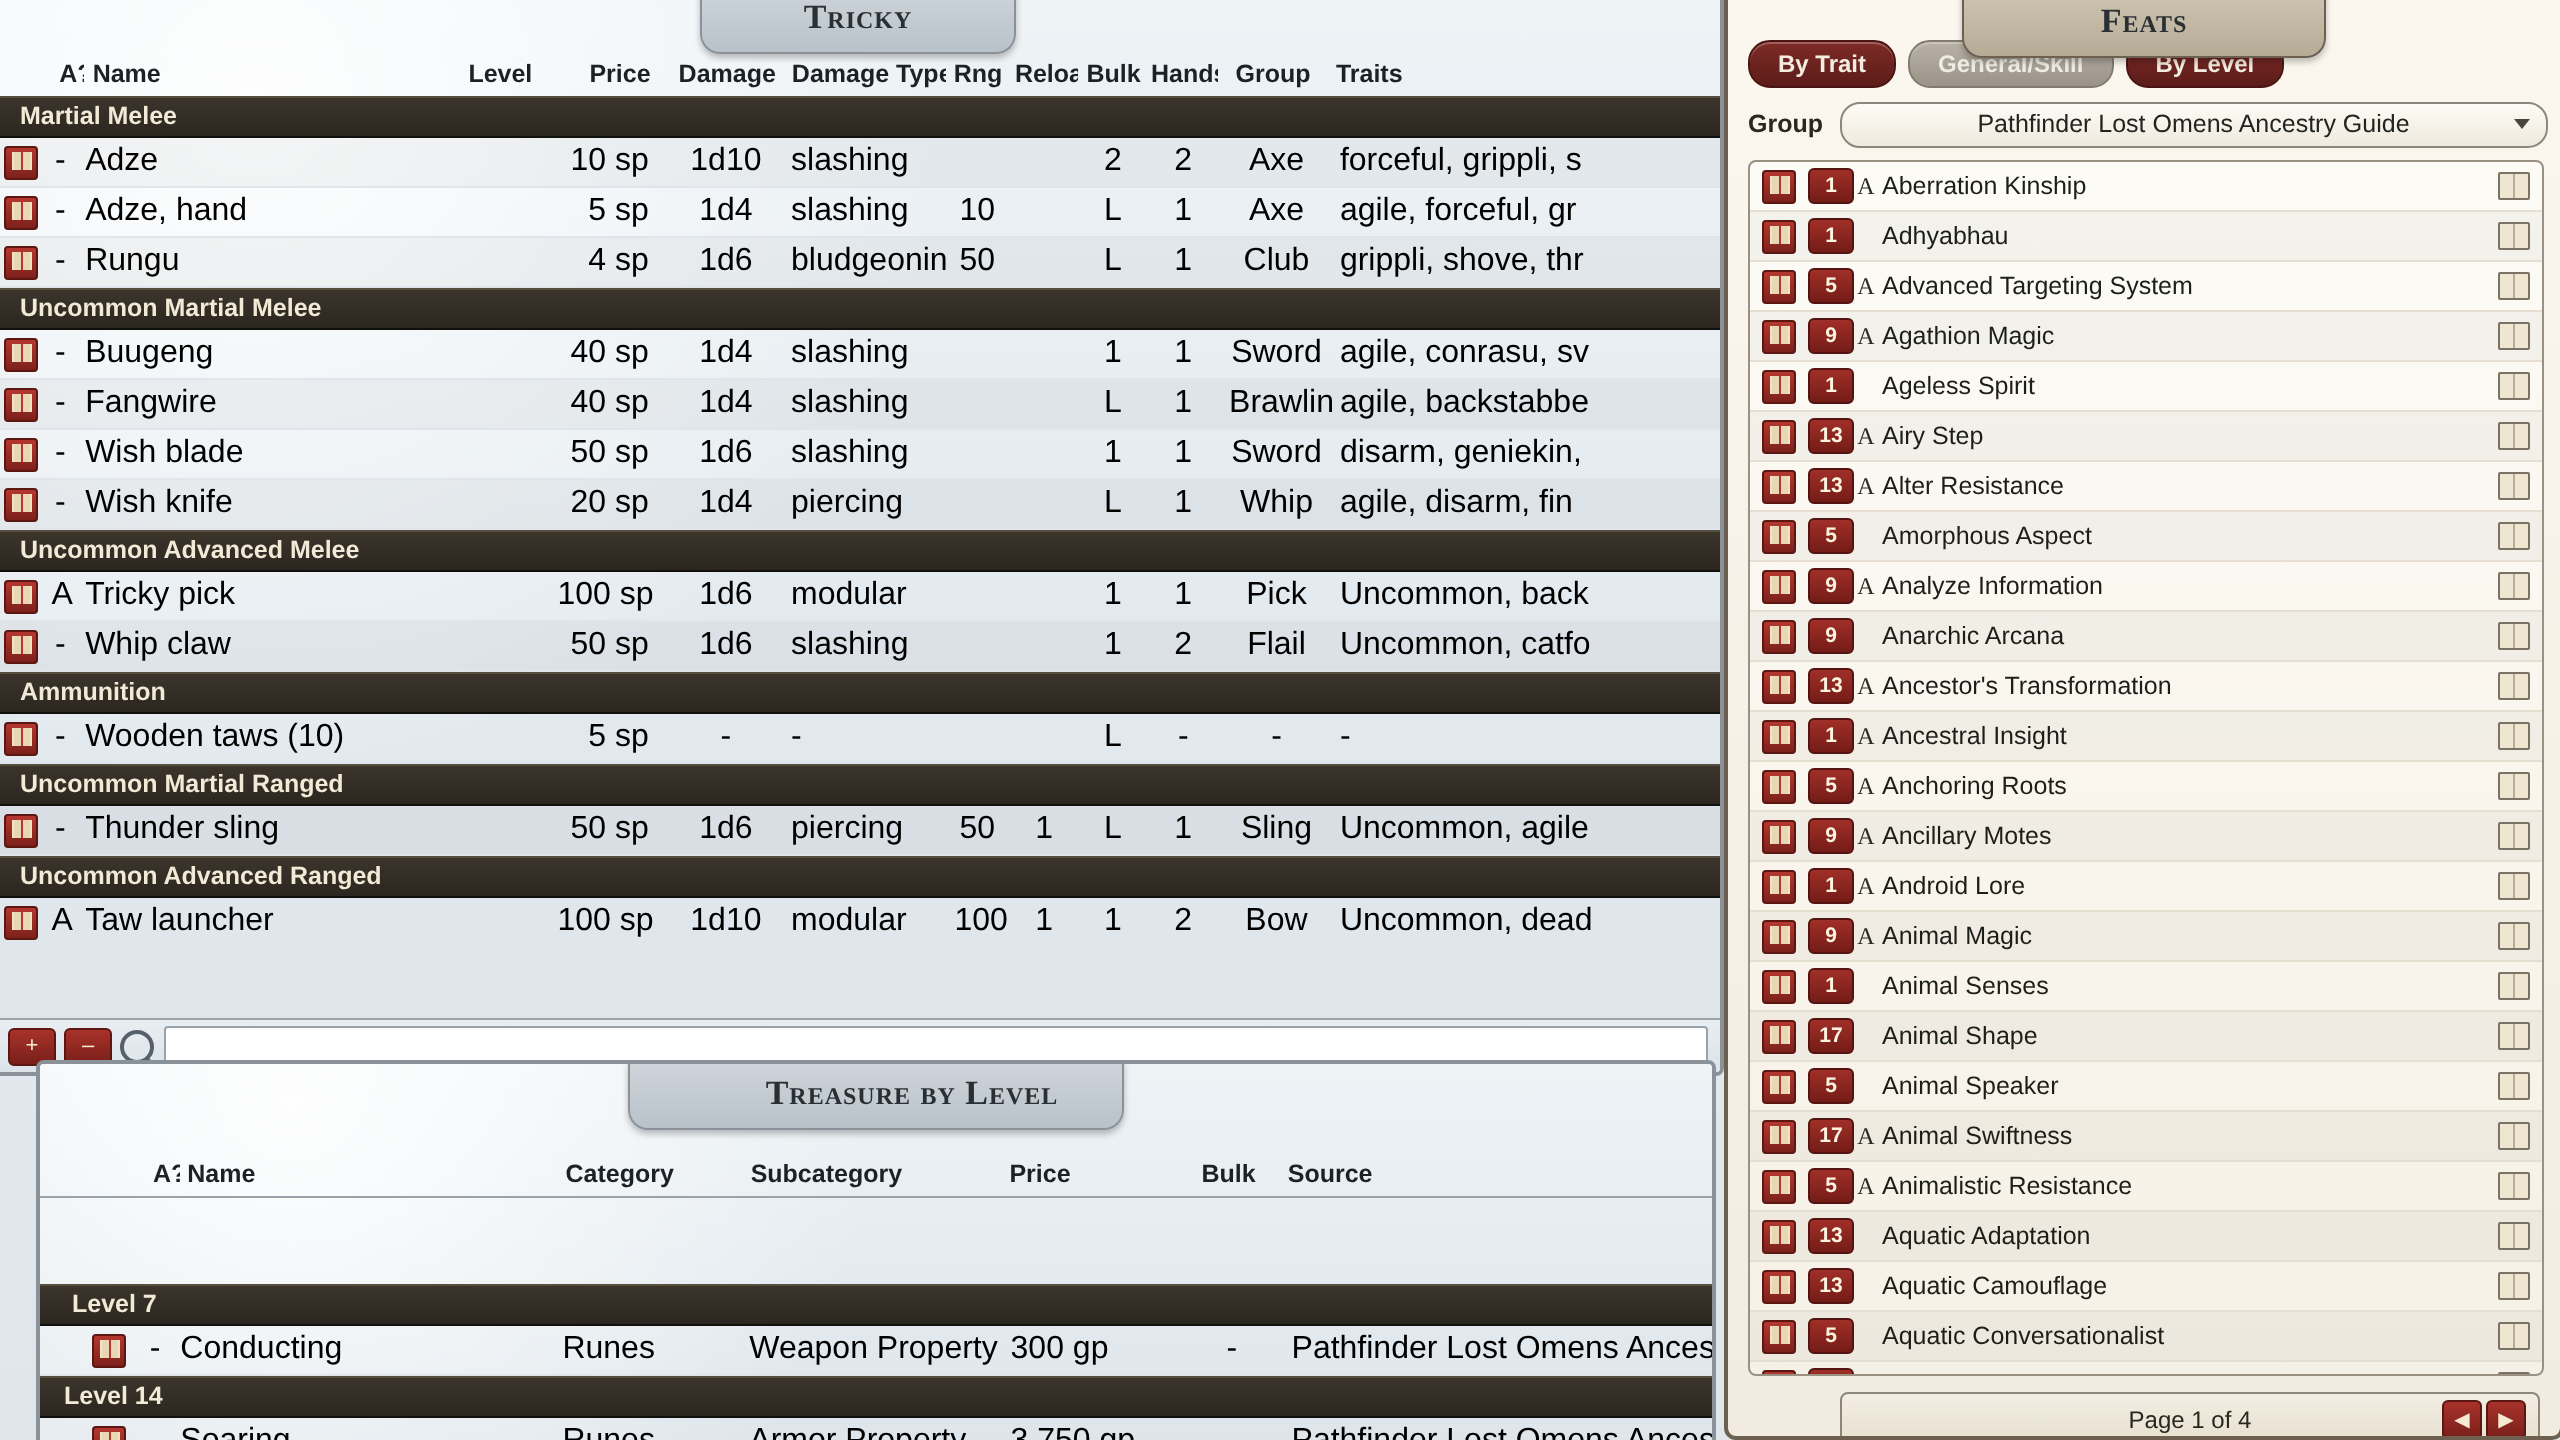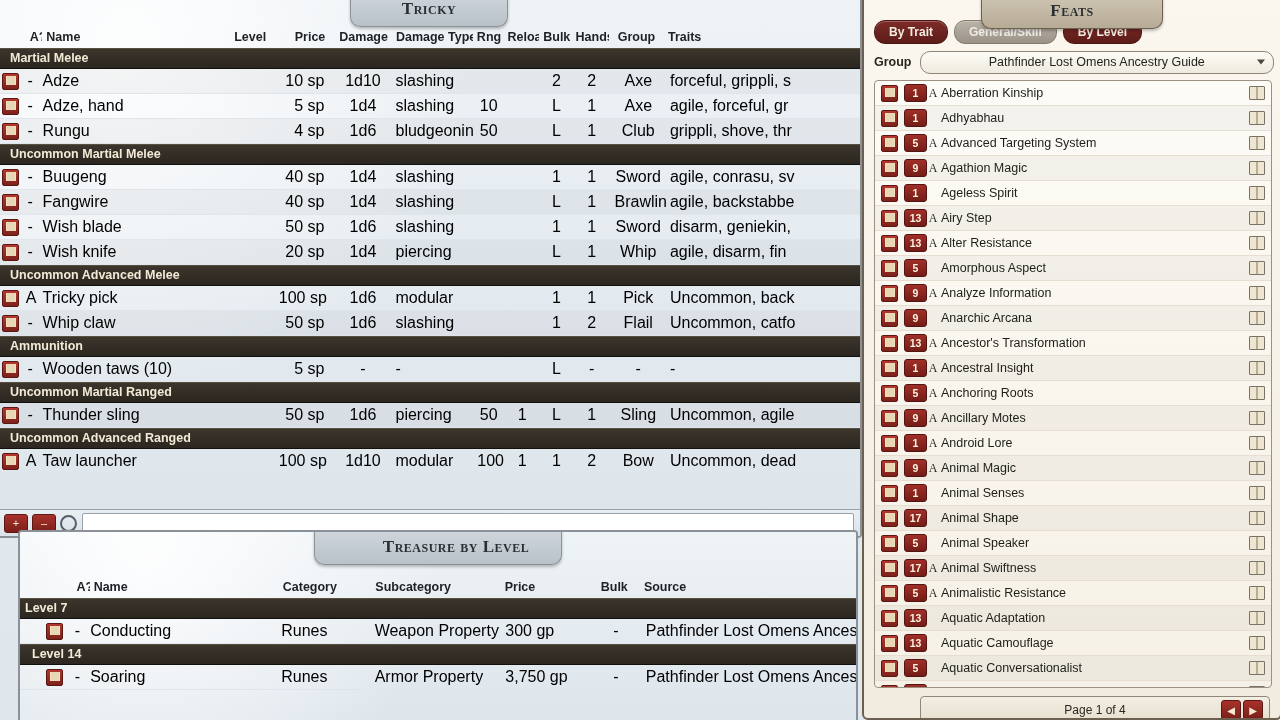--- a/index.html
+++ b/index.html
@@ -626,21 +626,21 @@
         <div class="cell t-c3">Category</div>
         <div class="cell t-c4">Subcategory</div>
         <div class="cell t-c5">Price</div>
         <div class="cell t-c6">Bulk</div>
         <div class="cell t-c7">Source</div>
       </div>
     </div>
 
     <div class="t-body" style="top:66px">
       <div id="treasure-rows">
-          <div class="grouprow" style="padding-left: 5px;">Level 7</div>
+          <div class="grouprow" style="padding-left: 16px; margin-top: 44px;">Level 7</div>
           <div class="datarow">
             <div class="cell t-c0" style="display: flex; justify-content: flex-end;">
               <div class="bookicon"></div>
             </div>
             <div class="cell t-c1">-</div>
             <div class="cell t-c2">Conducting</div>
             <div class="cell t-c3">Runes</div>
             <div class="cell t-c4">Weapon Property</div>
             <div class="cell t-c5">300 gp</div>
             <div class="cell t-c6">-</div>

